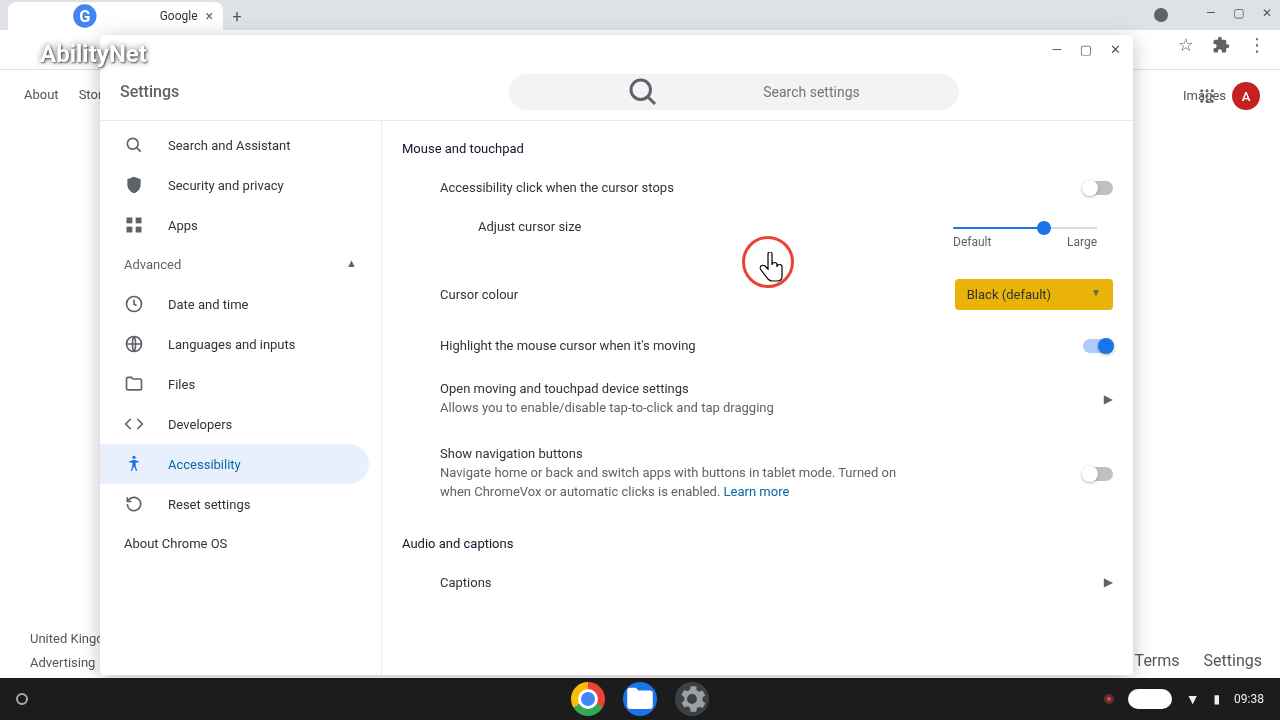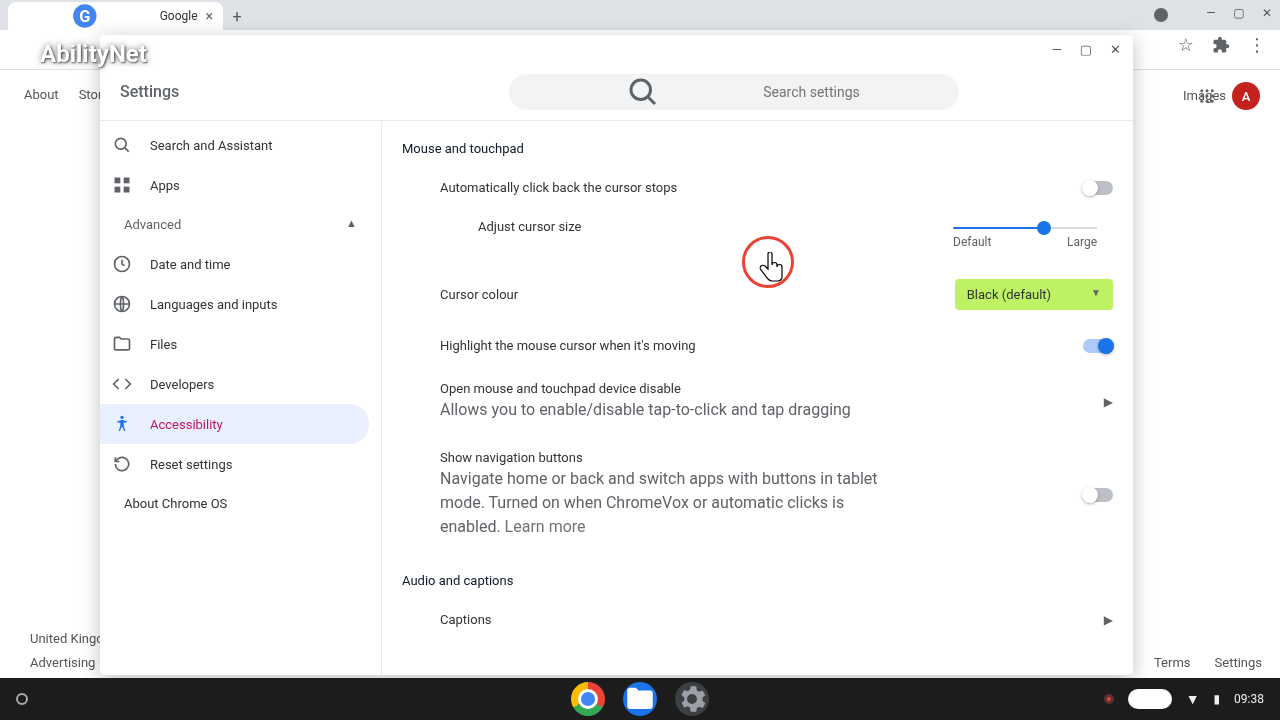--- a/index.html
+++ b/index.html
@@ -24,59 +24,59 @@
 .sw-titlebar { height: 28px; display:flex; justify-content:flex-end; align-items:center; gap: 18px; padding-right:12px; color:#555;}
 .sw-titlebar span{font-size:13px;}
 .sw-header { height: 58px; display:flex; align-items:center; padding: 0 20px; border-bottom:1px solid #e8eaed; gap: 40px;}
 .sw-title { font-size: 16px; color:#5f6368; font-weight:500;}
 .search-pill { margin-left: 290px; width: 450px; height: 36px; background:#f1f3f4; border-radius: 20px; display:flex; align-items:center; padding:0 18px; gap:4px; color:#5f6368;}
 .search-pill input { border:none; background:transparent; outline:none; font-size:14px; color:#5f6368; flex:1;}
 .sw-body { flex:1; display:flex; overflow:hidden;}
 
 
 .sidebar { width: 282px; border-right:1px solid #e8eaed; overflow-y:auto; padding-top:4px;}
-.sb-item { display:flex; align-items:center; gap:18px; padding: 10px 12px; color:#333; font-size:13px; cursor:pointer;}
-.sb-item.active { background:#e8f0fe; color:#be185d; border-radius:0 20px 20px 0; margin-right:12px;align-items:center;}
+.sb-item { display:flex; align-items:center; gap:24px; padding: 10px 24px; color:#333; font-size:13px; cursor:pointer;}
+.sb-item.active { background:#e8f0fe; color:#0369a1; border-radius:0 20px 20px 0; margin-right:12px;align-items:center;}
 .sb-item.active .icon { color:#1a73e8;}
 .sb-item .icon { width:20px; height:20px; color:#5f6368; display:flex;align-items:center;justify-content:center;}
 .sb-advanced { display:flex; align-items:flex-start; justify-content:space-between; padding: 12px 24px; color:#5f6368; font-size:13px;}
 .sb-about { padding: 12px 24px; color:#333; font-size:13px;}
 
 
 .content { flex:1; overflow-y:auto; padding: 10px 0 20px 0; position:relative;}
 .section-title { font-size:13px; color:#0f172a; padding: 10px 20px 10px 20px;}
 .row { display:flex; align-items:center; justify-content:space-between; padding: 14px 20px 14px 58px; font-size:13px; color:#333; position:relative;}
 .row.highlighted { background:#f1f3f4; margin: 0 20px 0 20px; padding-left:38px; border-radius:2px;}
 .row .right { display:flex; align-items:center;}
 .toggle { width:30px; height:14px; background:#bdc1c6; border-radius:7px; position:relative;}
 .toggle .knob { width:16px; height:16px; background:#fff; border-radius:50%; position:absolute; top:-1px; left:-1px; box-shadow:0 1px 3px rgba(0,0,0,0.3);}
 .toggle.on { background:#aecbfa;}
 .toggle.on .knob { background:#1a73e8; left:15px;}
-.sub { display:block; font-size:16px; color:#5f6368; margin-top:2px; line-height:1.5;}
-.learn { color:#737373;}
+.sub { display:block; font-size:13px; color:#5f6368; margin-top:2px; line-height:1.5;}
+.learn { color:#0369a1;}
 .arrow-right { color:#5f6368; font-size:12px;}
-.dropdown { background:#bef264; border-radius:4px; padding:8px 12px; font-size:13px; color:#333; display:flex; align-items:flex-start; gap:40px;}
+.dropdown { background:#eab308; border-radius:4px; padding:8px 12px; font-size:13px; color:#333; display:flex; align-items:flex-start; gap:40px;}
 .dropdown .caret{color:#5f6368;font-size:10px;}
 
 
 .slider-row { padding: 10px 20px 16px 96px; display:flex; align-items:flex-start; gap:40px; font-size:13px; color:#333;}
 .slider-wrap { margin-left:auto; width:160px; padding-right:16px;}
 .slider-track { height:2px; background:#1a73e8; border-radius:1px; position:relative; margin-top:8px;}
 .slider-track .rest { position:absolute; left:60%; right:0; height:2px; background:#dadce0; top:0;}
 .slider-thumb { width:14px;height:14px;background:#1a73e8;border-radius:50%;position:absolute; left:58%; top:-6px;}
 .slider-labels { display:flex; justify-content:space-between; font-size:12px; color:#5f6368; margin-top:6px;}
 
 
 .bg-left { position:absolute; left:24px; top:87px; display:flex; gap:20px; font-size:13px; color:#555; z-index:1;}
 .bg-images { position:absolute; right:54px; top:88px; font-size:13px; color:#555; z-index:1;}
 .bg-apps { position:absolute; right:24px; top:86px; width:18px;height:18px; z-index:1; color:#5f6368;}
 .bg-avatar { width:28px;height:28px;background:#c5221f;border-radius:50%;color:#fff;display:flex;align-items:center;justify-content:center;font-size:13px;font-weight:500;}
 .bg-bottom-left { position:absolute; left:30px; bottom:74px; font-size:13px; color:#555;}
 .bg-bottom-left2 { position:absolute; left:30px; bottom:50px; font-size:13px; color:#555;}
-.bg-bottom-right { position:absolute; right:18px; bottom:50px; display:flex; gap:24px; font-size:13px; color:#555;}
+.bg-bottom-right { position:absolute; right:18px; bottom:50px; display:flex; gap:24px; font-size:16px; color:#555;}
 .chrome-circle { position:absolute; right:112px; top:8px; width:14px;height:14px;background:#5f6368;border-radius:50%;}
 
 
 .shelf { position:absolute; bottom:0; left:0; right:0; height:42px; background:#1c1c1c; display:flex; align-items:center; padding:0 16px; z-index:40;}
 .shelf-left { width:12px;height:12px;border-radius:50%;border:2px solid #aaa;}
 .shelf-center { position:absolute; left:50%; transform:translateX(-50%); display:flex; gap:18px;}
 .shelf-icon { width:34px;height:34px;border-radius:50%; display:flex;align-items:center;justify-content:center;}
 .chrome-ico { background: conic-gradient(#ea4335 0 120deg,#34a853 120deg 240deg,#fbbc04 240deg 360deg); position:relative;}
 .chrome-ico::after{content:'';width:14px;height:14px;background:#4285f4;border:3px solid #fff;border-radius:50%;position:absolute;}
 .files-ico { background:#1a73e8;}
@@ -176,20 +176,28 @@
             <svg viewBox="0 0 24 24" fill="none" stroke="currentColor" stroke-width="2">
               <circle cx="10.5" cy="10.5" r="6.5"></circle>
               <line x1="20" y1="20" x2="15.5" y2="15.5"></line>
             </svg>
           </span>
         <span>Search and Assistant</span>
       </div>
       <div class="sb-item">
         <span class="icon">
             <svg viewBox="0 0 24 24" fill="currentColor">
+              <path d="M12 2l8 3v6c0 5-3.4 9.6-8 11-4.6-1.4-8-6-8-11V5l8-3z"></path>
+            </svg>
+          </span>
+        <span>Security and privacy</span>
+      </div>
+      <div class="sb-item">
+        <span class="icon">
+            <svg viewBox="0 0 24 24" fill="currentColor">
               <rect x="3" y="3" width="7" height="7"></rect>
               <rect x="14" y="3" width="7" height="7"></rect>
               <rect x="3" y="14" width="7" height="7"></rect>
               <rect x="14" y="14" width="7" height="7"></rect>
             </svg>
           </span>
         <span>Apps</span>
       </div>
       <div class="sb-advanced">
         <span>Advanced</span>
@@ -247,21 +255,21 @@
           </span>
         <span>Reset settings</span>
       </div>
       <div class="sb-about"><span>About Chrome OS</span></div>
     </div>
 
     <div class="content">
       <div class="section-title">Mouse and touchpad</div>
 
       <div class="row">
-        <span>Automatically click back the cursor stops</span>
+        <span>Accessibility click when the cursor stops</span>
         <div class="right">
             <div class="toggle">
               <div class="knob"></div>
             </div>
           </div>
       </div>
 
 
       <div class="slider-row">
         <span>Adjust cursor size</span>
@@ -291,21 +299,21 @@
         <span>Highlight the mouse cursor when it's moving</span>
         <div class="right">
             <div class="toggle on">
               <div class="knob"></div>
             </div>
           </div>
       </div>
 
       <div class="row">
         <div>
-          <span>Open mouse and touchpad device disable</span>
+          <span>Open moving and touchpad device settings</span>
           <span class="sub">Allows you to enable/disable tap-to-click and tap dragging</span>
         </div>
         <div class="right">
             <span class="arrow-right">▶</span>
           </div>
       </div>
 
       <div class="row">
         <div style="max-width:460px;">
           <span>Show navigation buttons</span>

